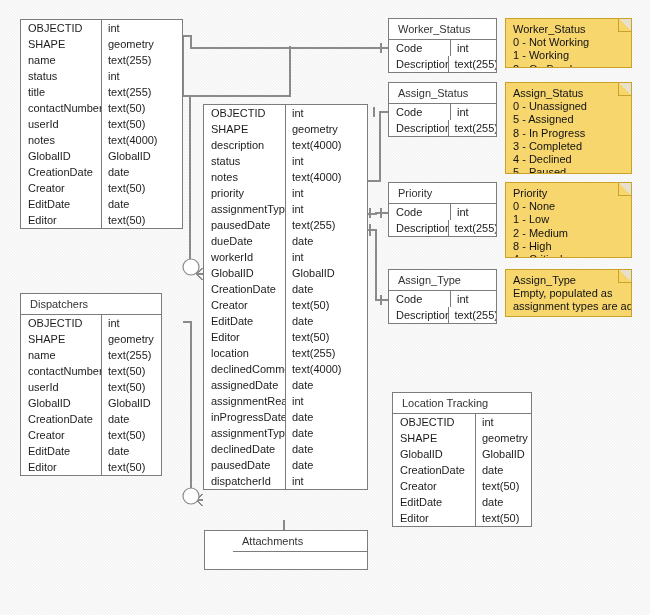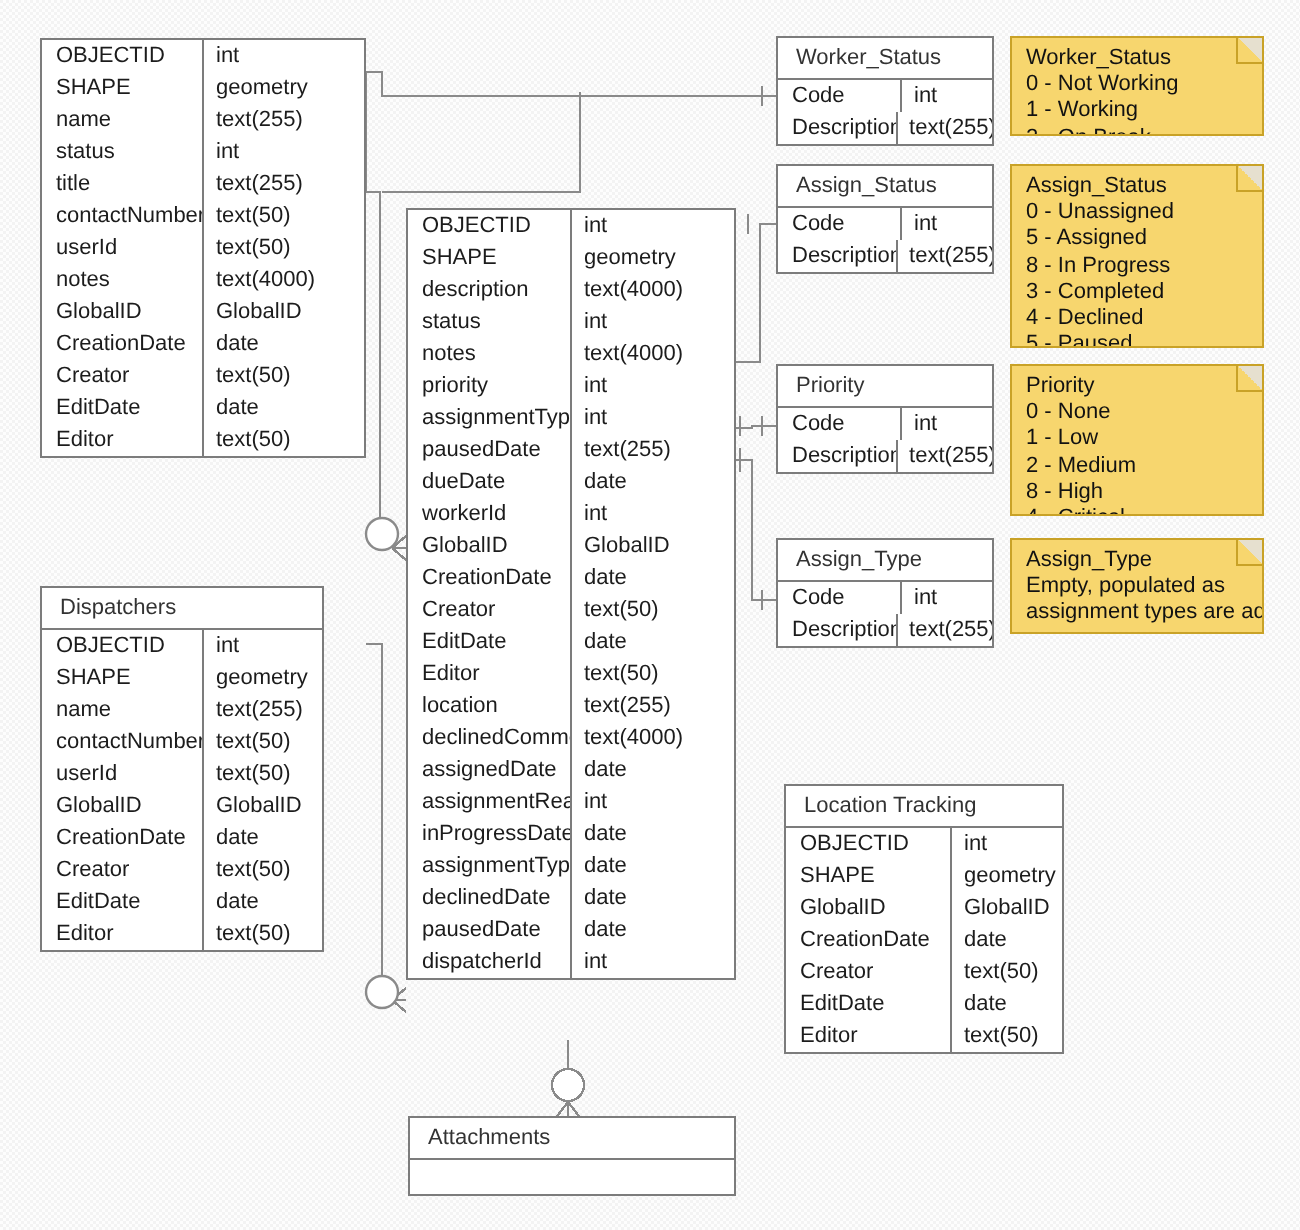--- a/index.html
+++ b/index.html
@@ -426,21 +426,21 @@
         <span class="fname" style="width:83px">EditDate</span>
         <span class="ftype">date</span>
       </div>
     <div class="row">
         <span class="fname" style="width:83px">Editor</span>
         <span class="ftype">text(50)</span>
       </div>
   </div>
 </div>
 
-<div class="entity empty-body" style="left:204px;top:558px;width:164px;">
+<div class="entity empty-body" style="left:204px;top:530px;width:164px;padding-left:28px;">
   <div class="title">Attachments</div>
   <div class="rows">
     <div class="row" style="height:17px">
         <span class="ftype">&nbsp;</span>
       </div>
   </div>
 </div>
 
 <div class="note" style="left:505px;top:18px;width:127px;height:50px;">
   <div class="fold"></div>

